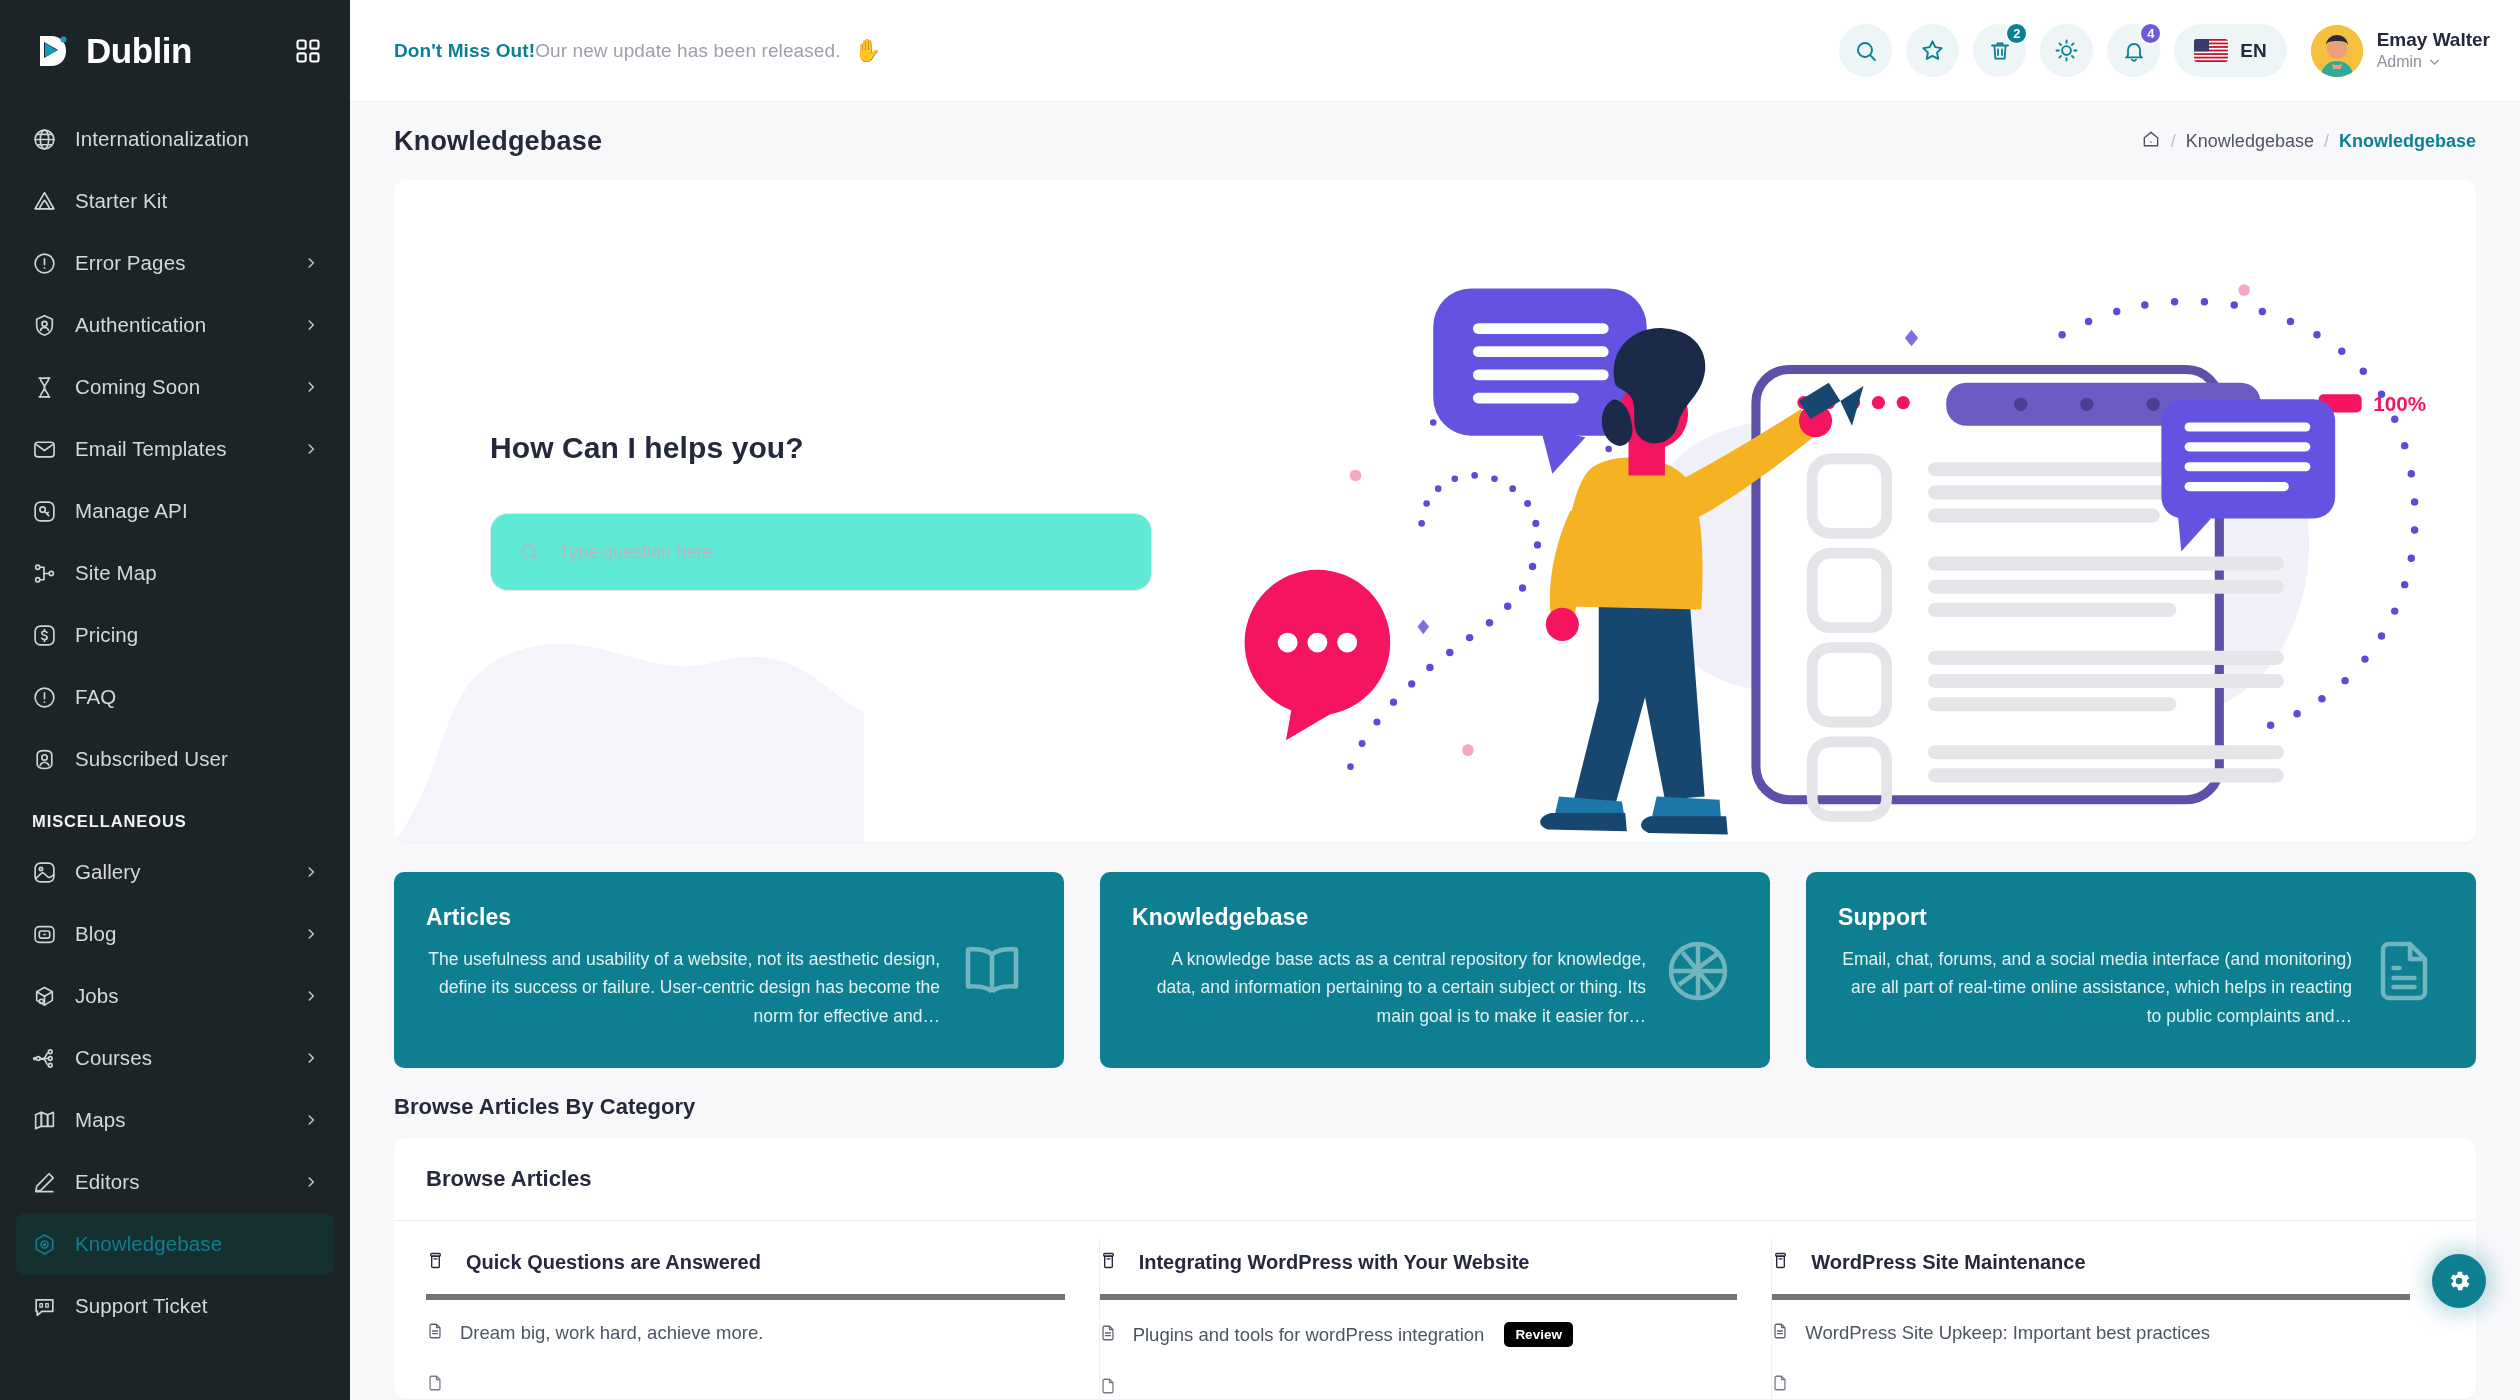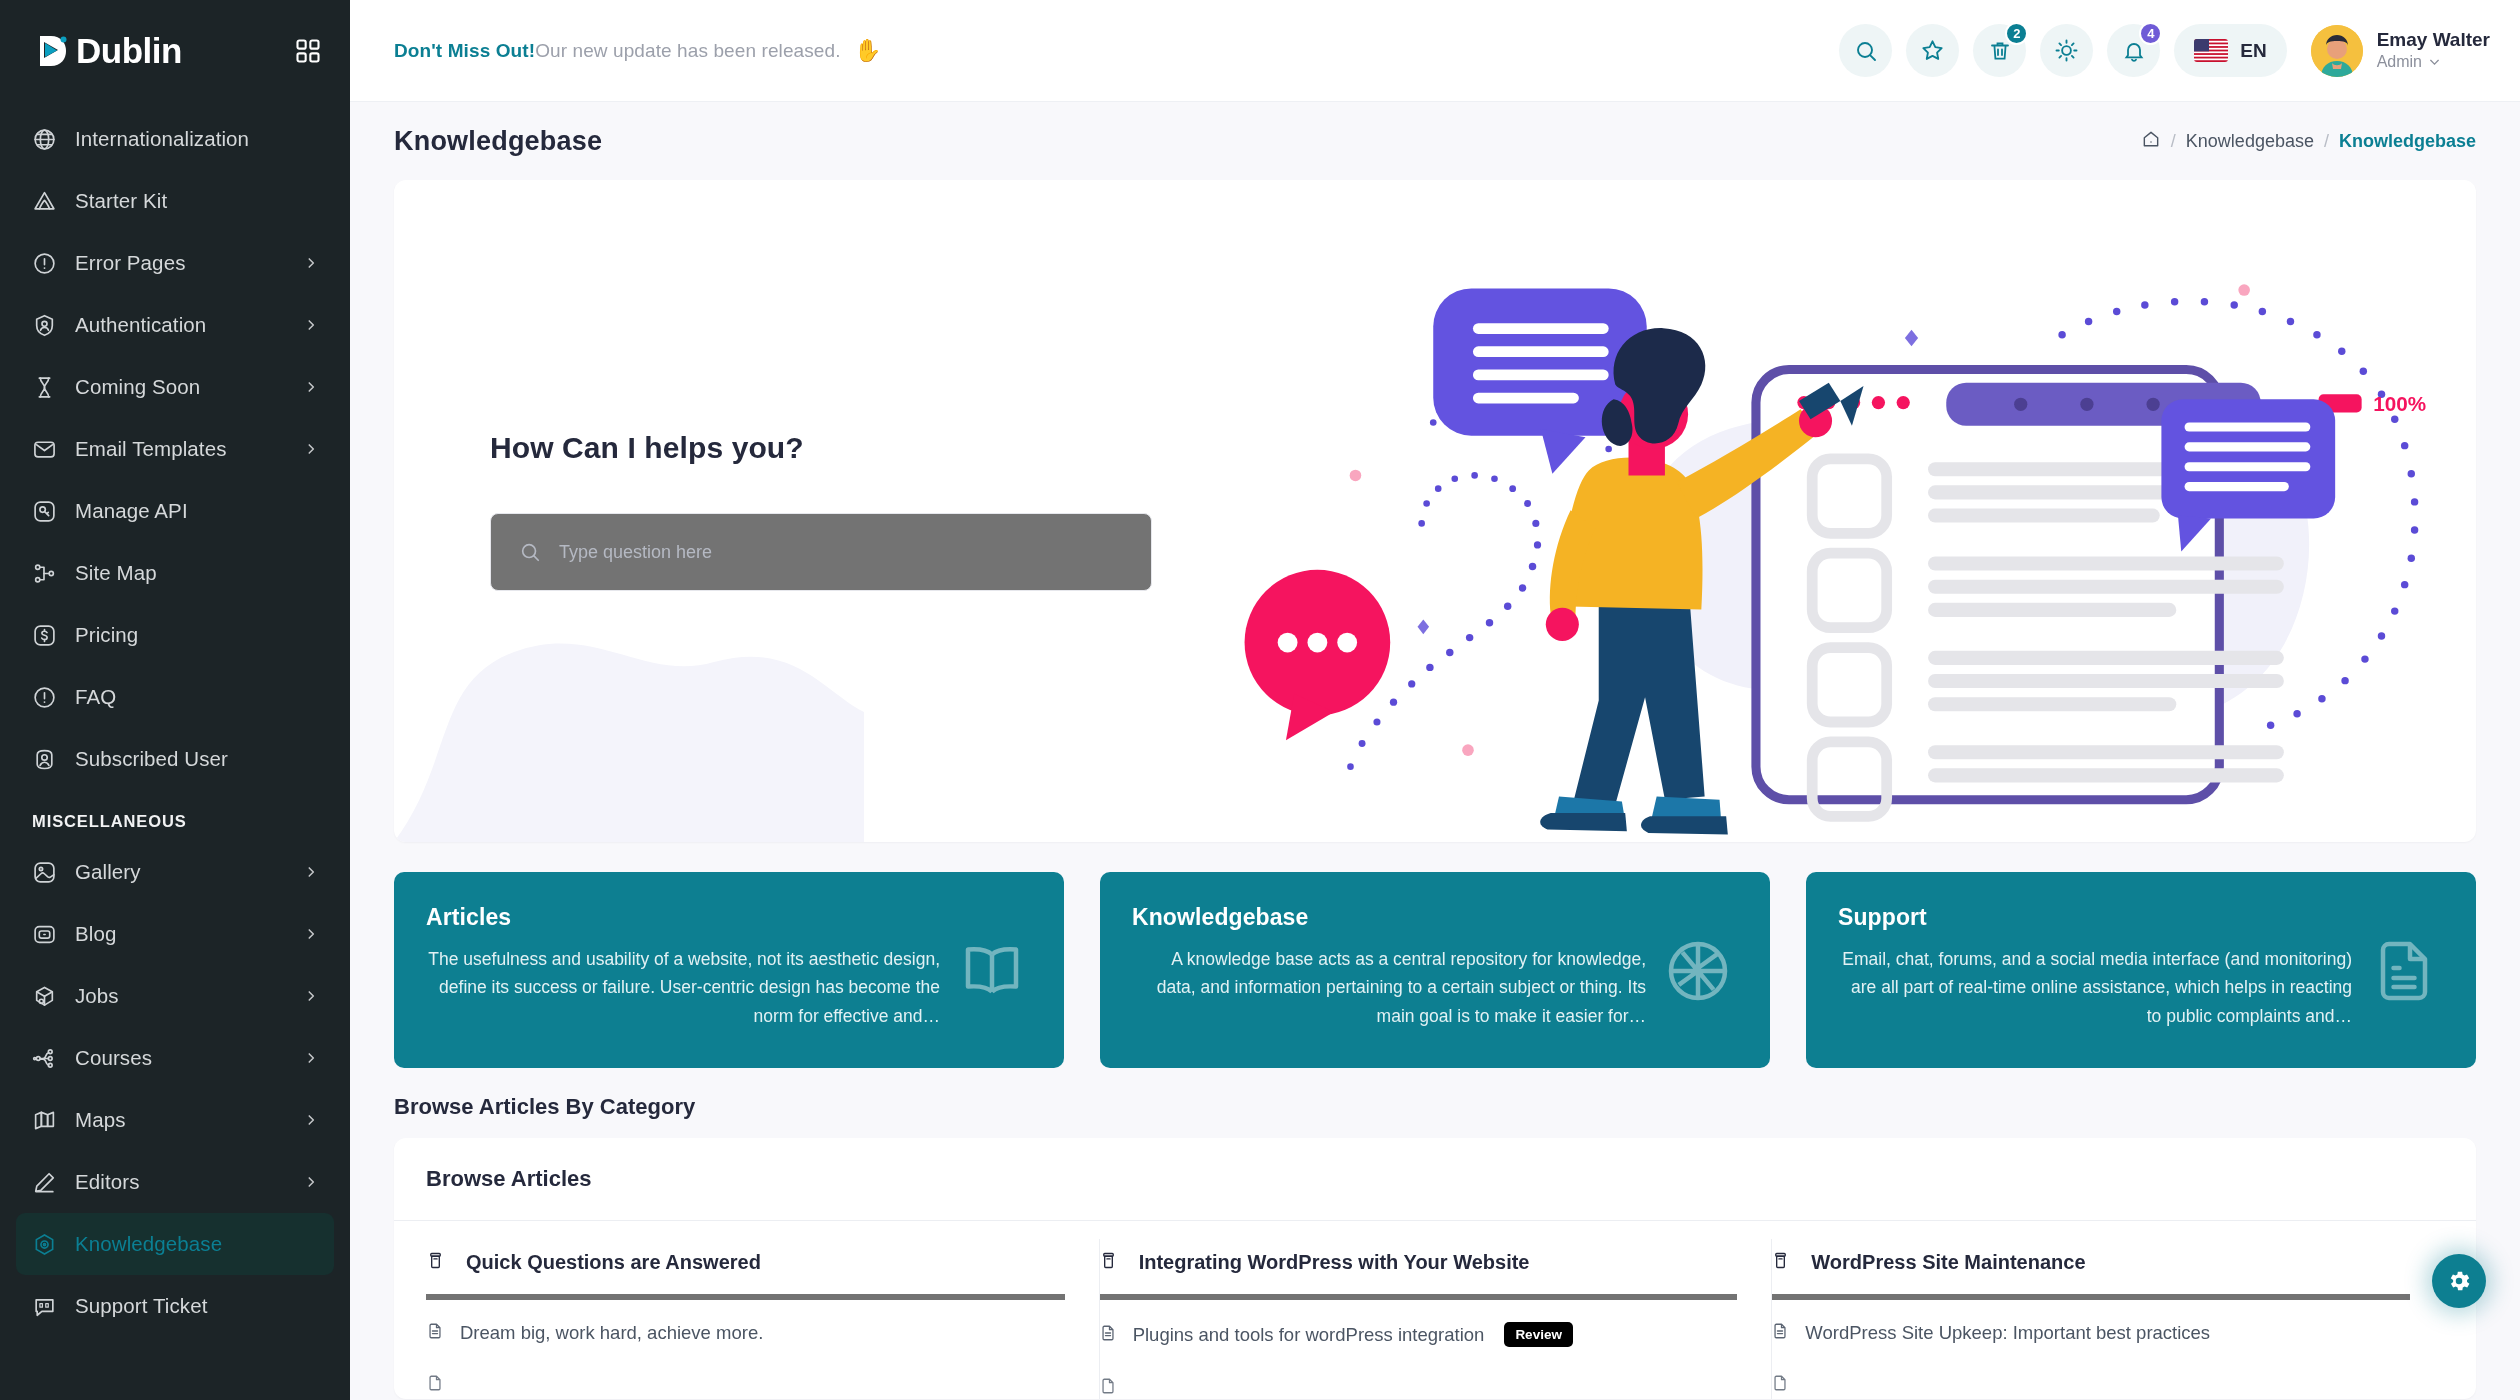--- a/index.html
+++ b/index.html
@@ -17,21 +17,21 @@
     width:350px; flex:0 0 350px; height:1400px;
     background:#1c2427;
     display:flex; flex-direction:column;
     overflow:hidden; position:relative;
   }
   .sb-brand {
     height:102px; flex:0 0 102px;
     display:flex; align-items:center; justify-content:space-between;
     padding:0 28px 0 32px;
   }
-  .brand-logo { display:flex; align-items:center; gap:2px; }
+  .brand-logo { display:flex; align-items:center; gap:12px; }
   .brand-mark { position:relative; width:42px; height:42px; }
   .brand-text {
     color:#fff; font-size:35px; font-weight:700; letter-spacing:-.5px;
     font-family:"Liberation Sans", sans-serif;
   }
   .grid-toggle { width:28px;height:28px; cursor:pointer; }
   .sb-scroll { flex:1; overflow:hidden; padding-top:6px; }
   .sb-item {
     display:flex; align-items:center; gap:18px;
     height:62px; margin:0 16px; padding:0 16px;
@@ -102,21 +102,21 @@
 
   
   .hero {
     background:#fff; border-radius:12px; height:662px;
     display:flex; position:relative; overflow:hidden;
     box-shadow:0 1px 2px rgba(16,24,40,.04);
   }
   .hero-left { width:52%; padding:0 0 0 96px; display:flex; flex-direction:column; justify-content:center; z-index:2;}
   .hero-title { font-size:30px; font-weight:700; color:#25293c; margin-bottom:28px; letter-spacing:.1px; }
   .hero-search {
-    width:662px;height:78px;border:1px solid #e6e7ec;border-radius:8px;background:#737373;
+    width:662px;height:78px;border:1px solid #e6e7ec;border-radius:18px;background:#5eead4;
     display:flex;align-items:center;padding:0 28px;gap:18px;margin-top:20px;
   }
   .hero-search input {
     border:0;outline:0;font-size:18px;color:#25293c;background:transparent;flex:1;
     font-family:"Liberation Sans", sans-serif;
   }
   .hero-search input::placeholder { color:#b5b9c3; }
   .hero-art { position:absolute; right:0; top:0; bottom:0; width:62%; }
   .hero-blob { position:absolute; left:0; bottom:0; width:470px; height:330px; }
 

